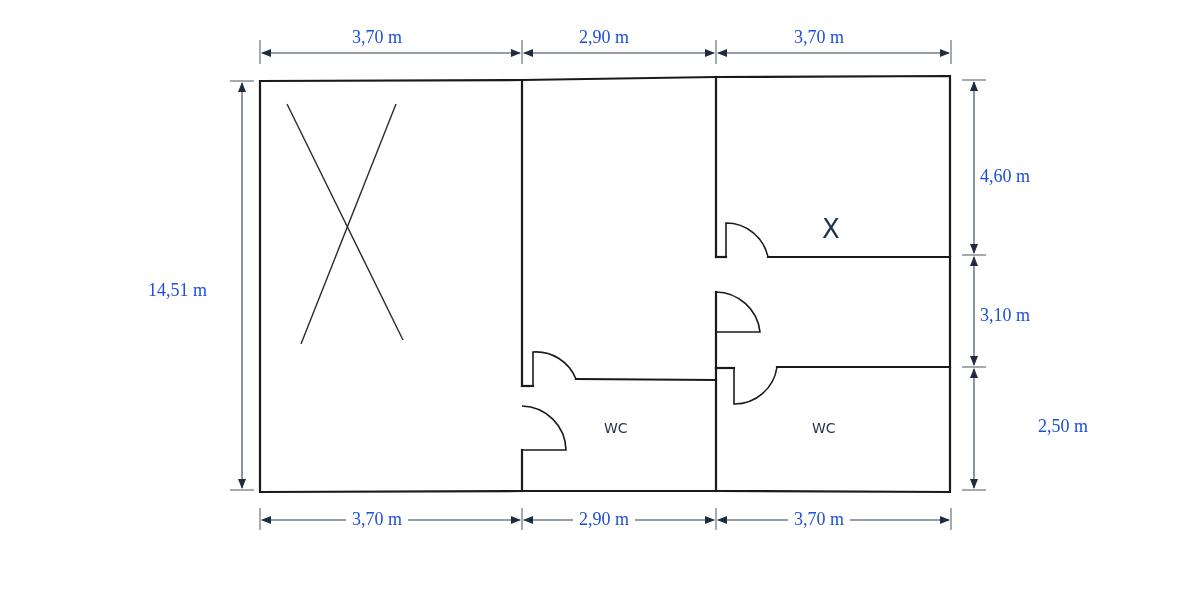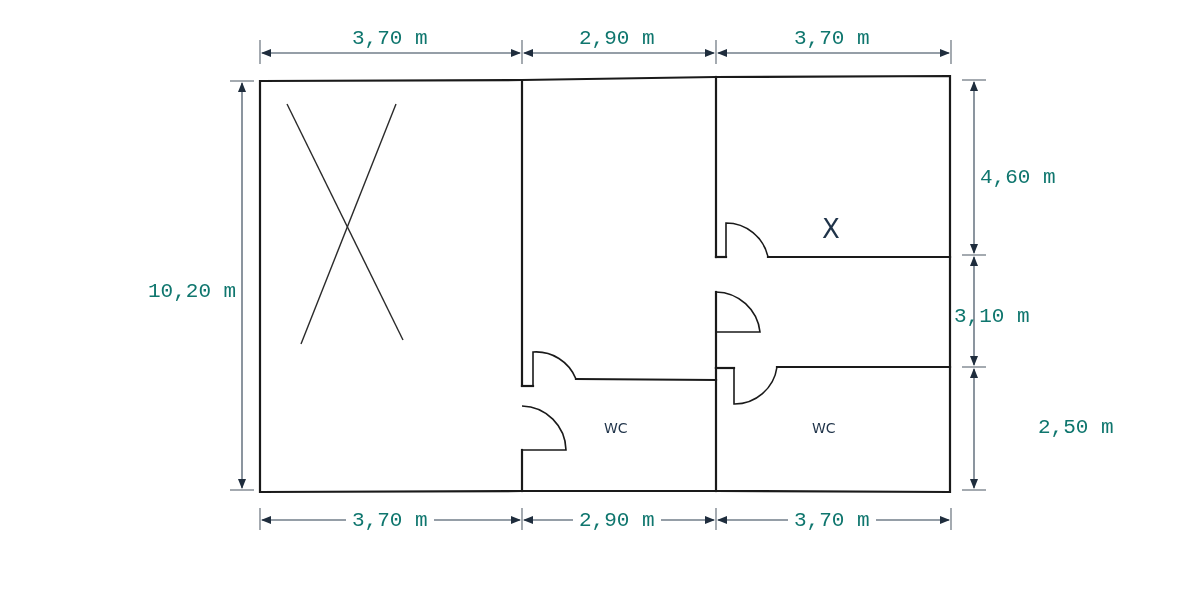--- a/index.html
+++ b/index.html
@@ -4,22 +4,22 @@
   <style>
     html, body { margin: 0; padding: 0; background: #ffffff; }
     body { width: 1200px; height: 600px; position: relative; overflow: hidden;
            font-family: "DejaVu Sans", sans-serif; }
     #plan { position: absolute; left: 0; top: 0; }
     .wall { stroke: #1a1a1a; stroke-width: 2.2; fill: none; stroke-linecap: square; }
     .door { stroke: #1a1a1a; stroke-width: 1.6; fill: none; }
     .mark { stroke: #2a2a2a; stroke-width: 1.4; fill: none; }
     .dim  { stroke: #2c3e50; stroke-width: 1.1; fill: none; }
     .tick { stroke: #5a6570; stroke-width: 1.1; }
-    .lbl  { position: absolute; color: #0f766e; font-size: 21px; white-space: nowrap;
-            font-family: Liberation Mono, monospace; line-height: 1; background: #fff; padding: 0 6px; }
+    .lbl  { position: absolute; color: #1d4ed8; font-size: 18px; white-space: nowrap;
+            font-family: Liberation Serif, serif; line-height: 1; background: #fff; padding: 0 6px; }
     .room-lbl { position: absolute; color: #1f3349; font-size: 14px; font-family: "DejaVu Sans", sans-serif; line-height: 1; }
   </style>
 </head>
 <body>
 
 <svg id="plan" width="1200" height="600" viewBox="0 0 1200 600">
   <defs>
     <marker id="ah" markerWidth="10" markerHeight="8" refX="9" refY="4" orient="auto" markerUnits="userSpaceOnUse">
       <path d="M0,0 L10,4 L0,8 z" fill="#1f2d3d"></path>
     </marker>
@@ -106,21 +106,21 @@
 </svg>
 
 <span class="lbl" style="left:346px; top:28px;">3,70 m</span>
 <span class="lbl" style="left:573px; top:28px;">2,90 m</span>
 <span class="lbl" style="left:788px; top:28px;">3,70 m</span>
 
 <span class="lbl" style="left:346px; top:510px;">3,70 m</span>
 <span class="lbl" style="left:573px; top:510px;">2,90 m</span>
 <span class="lbl" style="left:788px; top:510px;">3,70 m</span>
 
-<span class="lbl" style="left:142px; top:281px; background:transparent;">10,20 m</span>
+<span class="lbl" style="left:142px; top:281px; background:transparent;">14,51 m</span>
 
 <span class="lbl" style="left:974px; top:167px; background:transparent;text-align:right;">4,60 m</span>
-<span class="lbl" style="left:948px; top:306px; background:transparent;">3,10 m</span>
+<span class="lbl" style="left:974px; top:306px; background:transparent;">3,10 m</span>
 <span class="lbl" style="left:1032px; top:417px; background:transparent;">2,50 m</span>
 
 <span class="room-lbl" style="left:604px; top:421px;">WC</span>
 <span class="room-lbl" style="left:812px; top:421px;">WC</span>
 <span class="room-lbl" style="left:822px; top:216px; font-size:26px;">X</span>
 
 </body></html>

